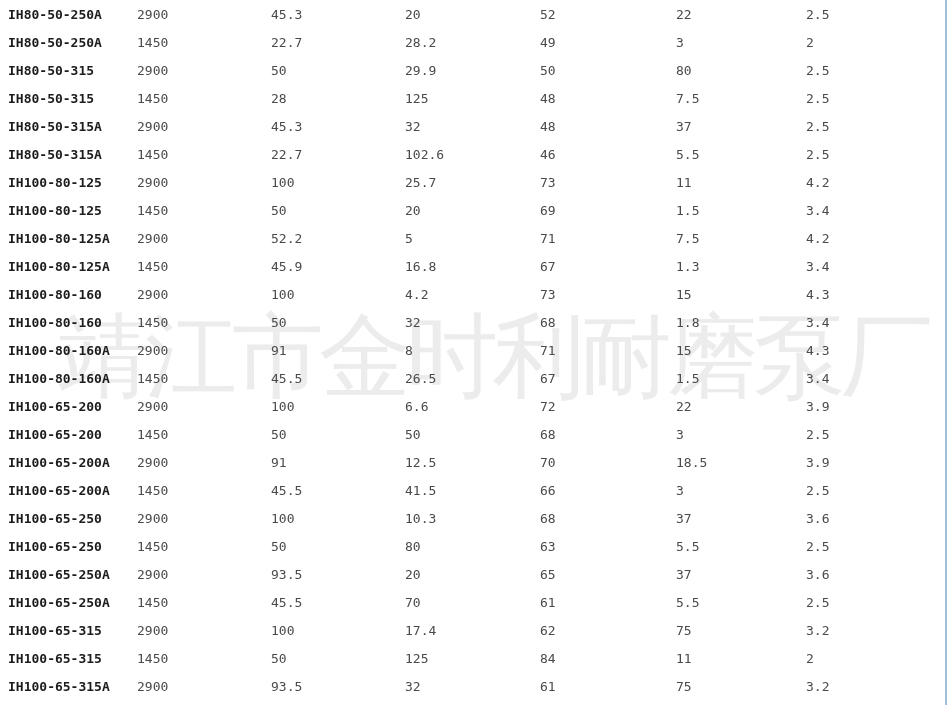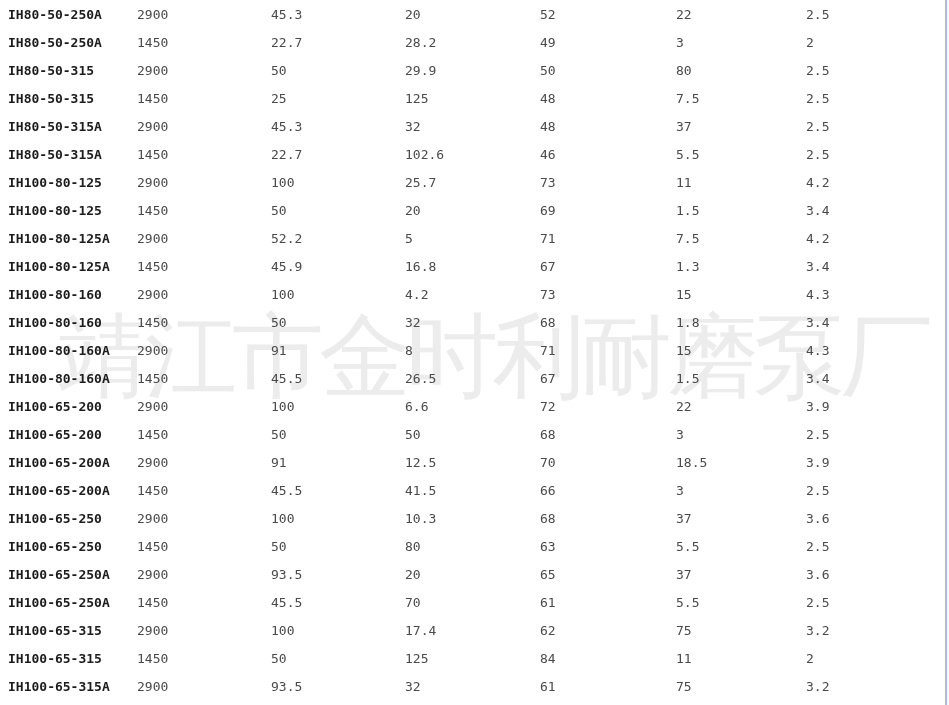--- a/index.html
+++ b/index.html
@@ -102,21 +102,21 @@
         <div class="cell">2900</div>
         <div class="cell">50</div>
         <div class="cell">29.9</div>
         <div class="cell">50</div>
         <div class="cell">80</div>
         <div class="cell">2.5</div>
       </div>
       <div class="row">
         <div class="cell model">IH80-50-315</div>
         <div class="cell">1450</div>
-        <div class="cell">25</div>
+        <div class="cell">28</div>
         <div class="cell">125</div>
         <div class="cell">48</div>
         <div class="cell">7.5</div>
         <div class="cell">2.5</div>
       </div>
       <div class="row">
         <div class="cell model">IH80-50-315A</div>
         <div class="cell">2900</div>
         <div class="cell">45.3</div>
         <div class="cell">32</div>

